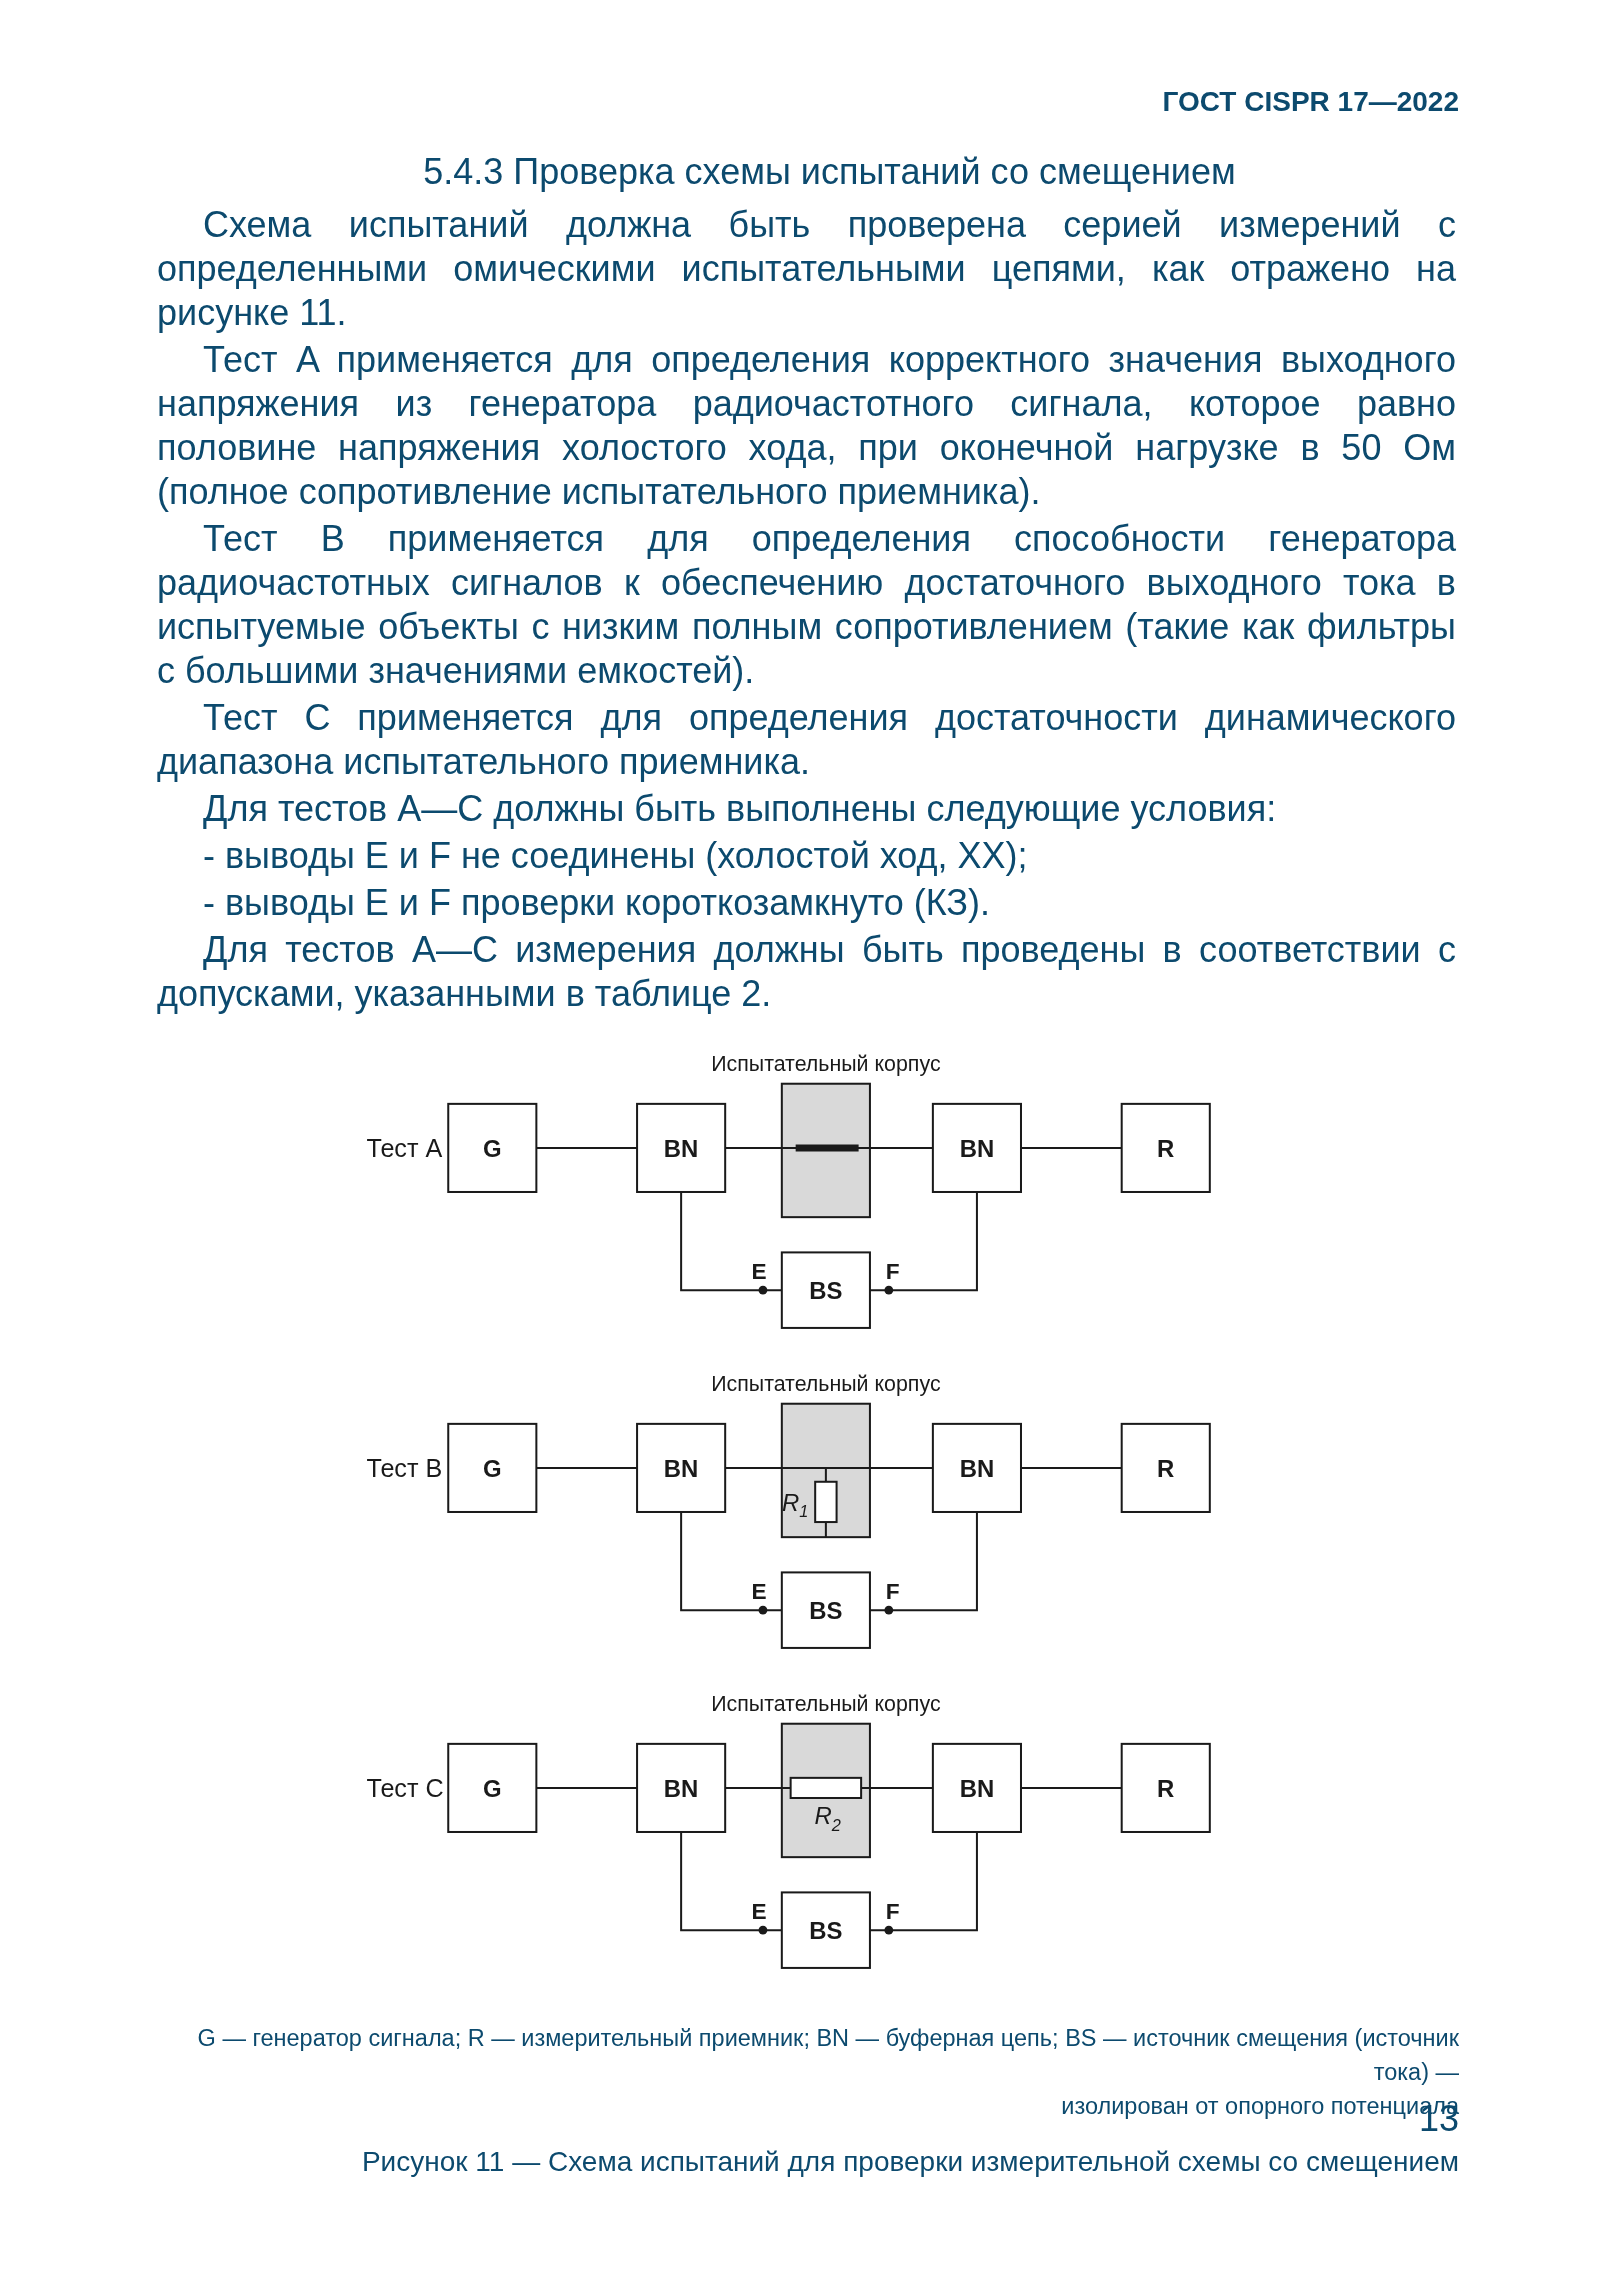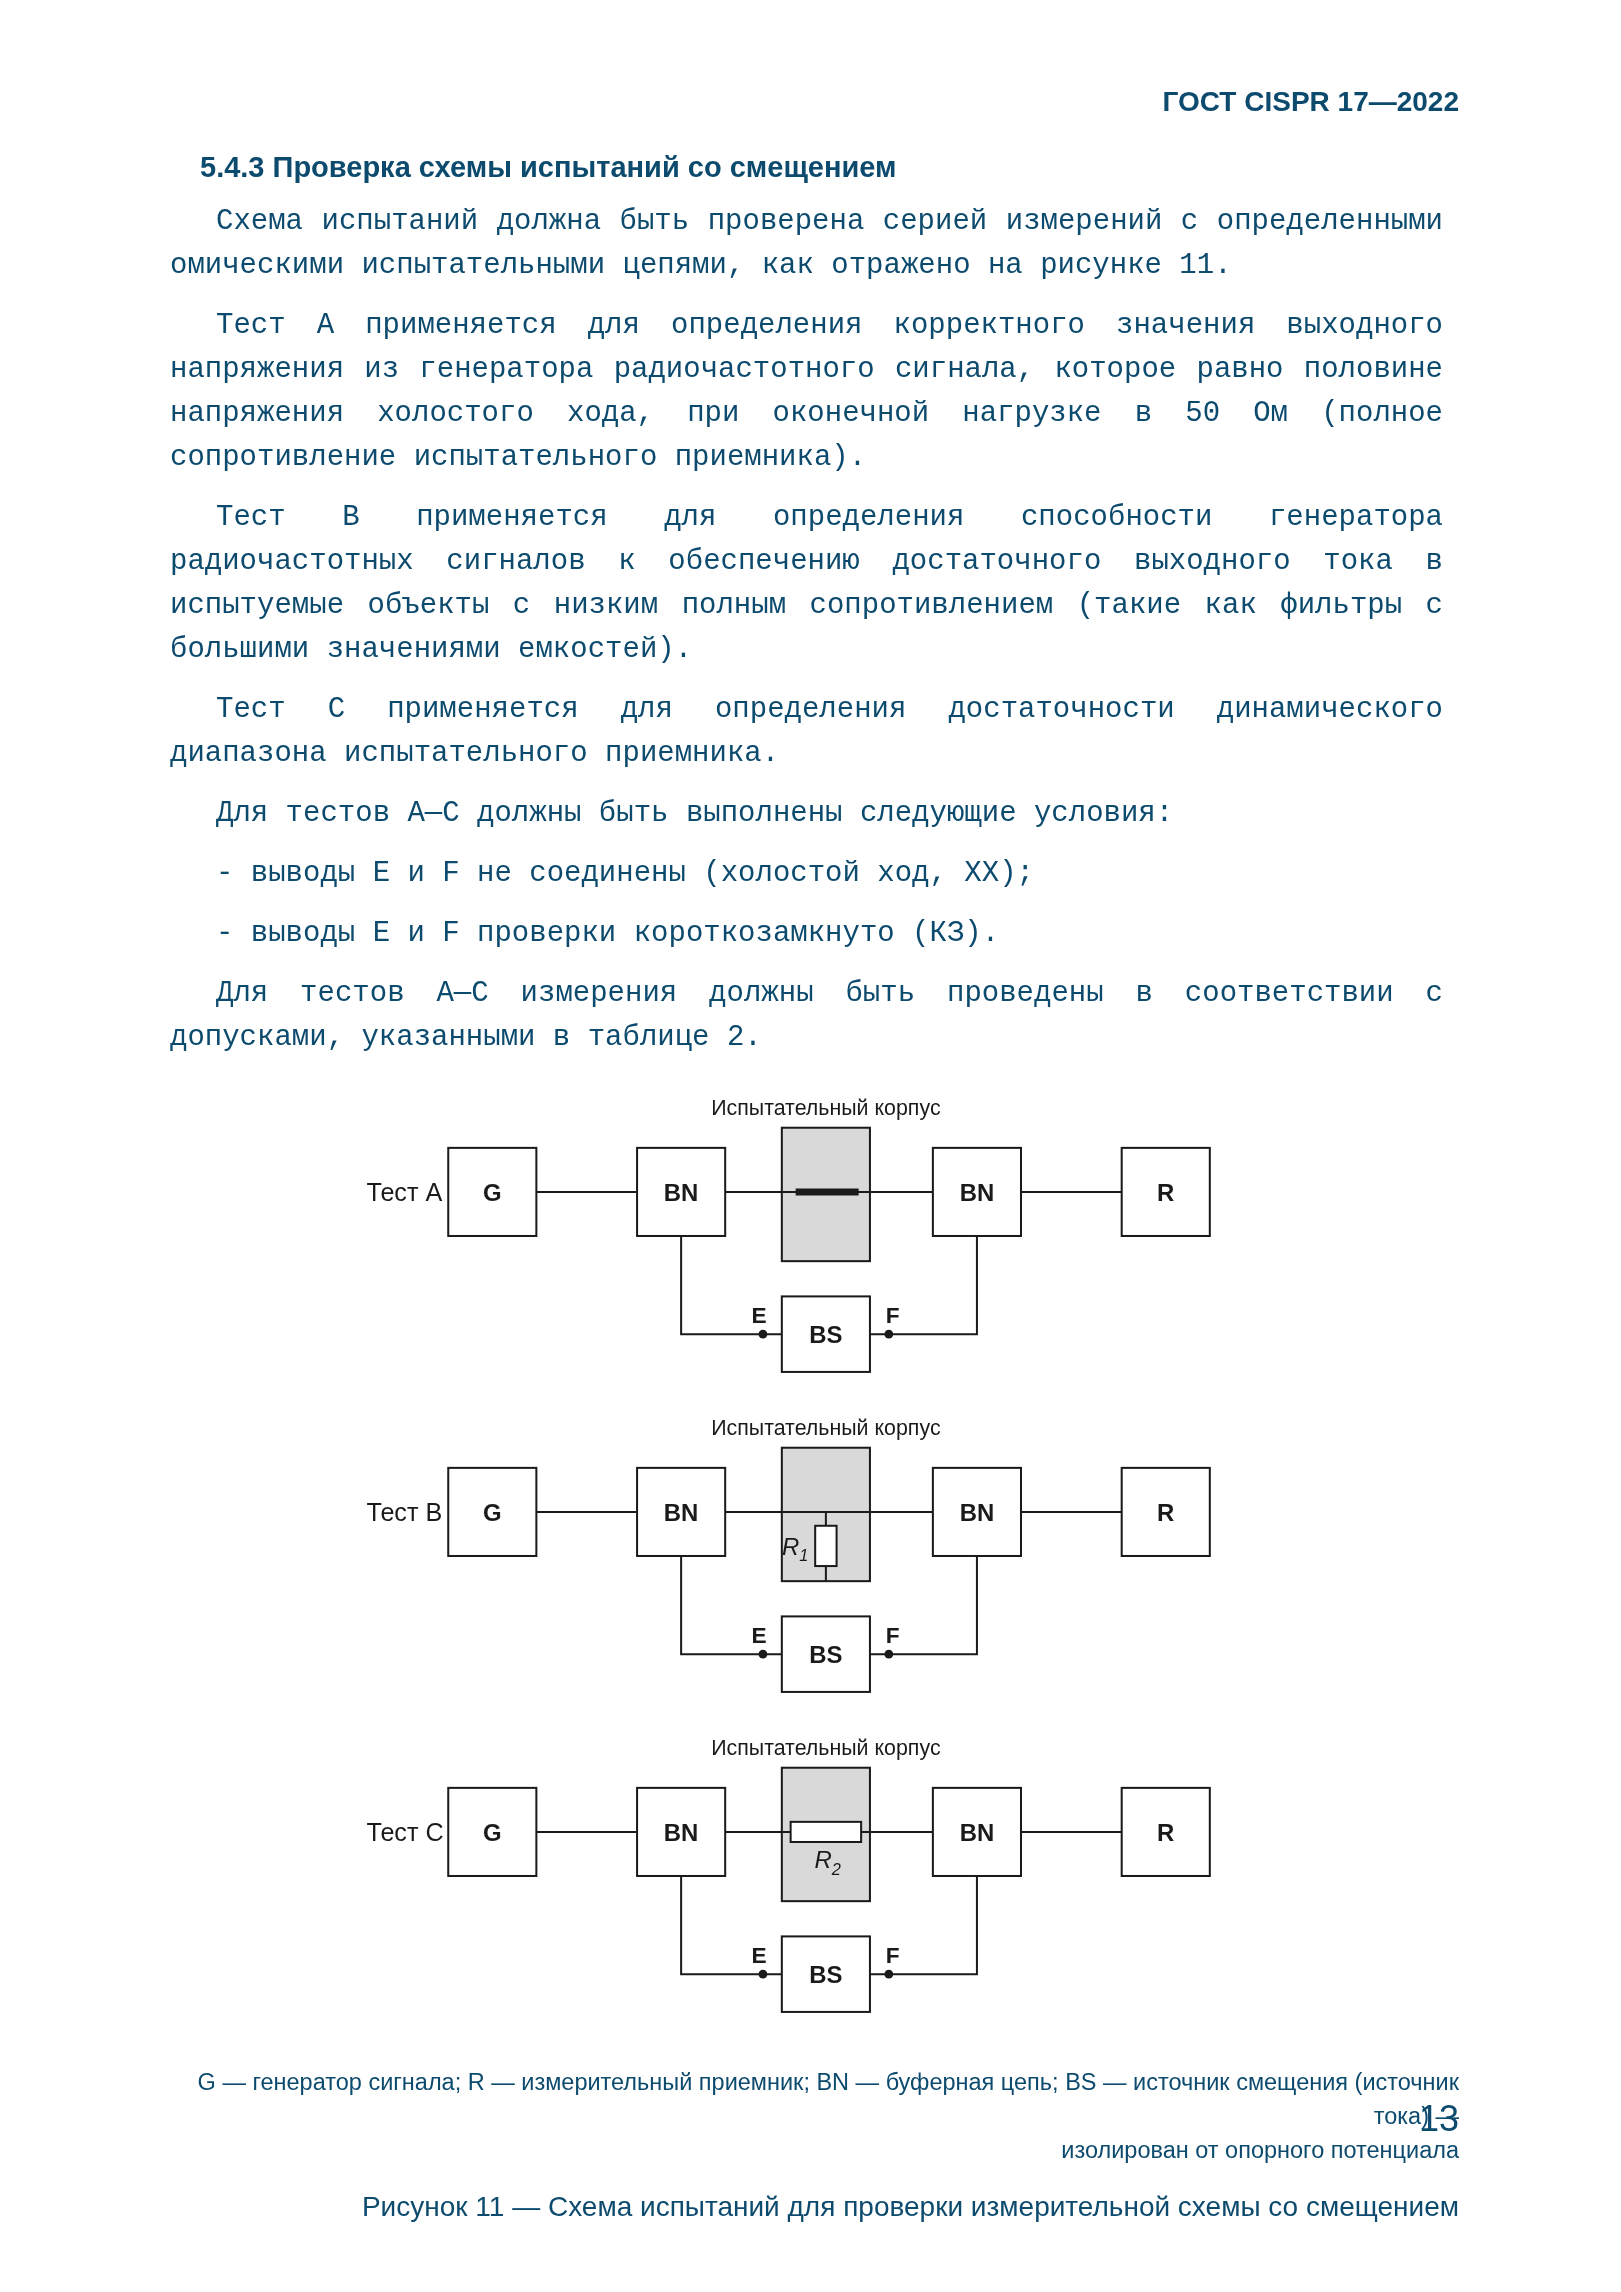--- a/index.html
+++ b/index.html
@@ -16,31 +16,31 @@
     margin: 86px 162px 0 154px;
     text-align: right;
     font-size: 28px;
     font-weight: bold;
   }
   .content {
     margin: 0 162px 0 154px;
   }
   .heading {
     margin: 33px 0 9.8px 0;
-    font-size: 29px;
-    font-weight: bold;
+    font-size: 36px;
+    font-weight: normal;
     text-indent: 46px;
+    text-align: center;
   }
   .body-p {
-    margin: 16px;
-    font-size: 29px;
+    margin: 3px;
+    font-size: 36px;
     line-height: 44px;
     text-align: justify;
     text-indent: 46px;
-    font-family: Liberation Mono, monospace;
   }
   .figure { margin-top: 35px; }
   svg.diagram {
     display: block;
     margin: 0 auto 33px auto;
   }
   svg.diagram text { font-family: "Liberation Sans", sans-serif; fill: #1a1a1a; }
   .d-title  { font-size: 17px; text-anchor: middle; }
   .test-name{ font-size: 20px; text-anchor: start; }
   .box      { fill: #ffffff; stroke: #1a1a1a; stroke-width: 1.6; }

